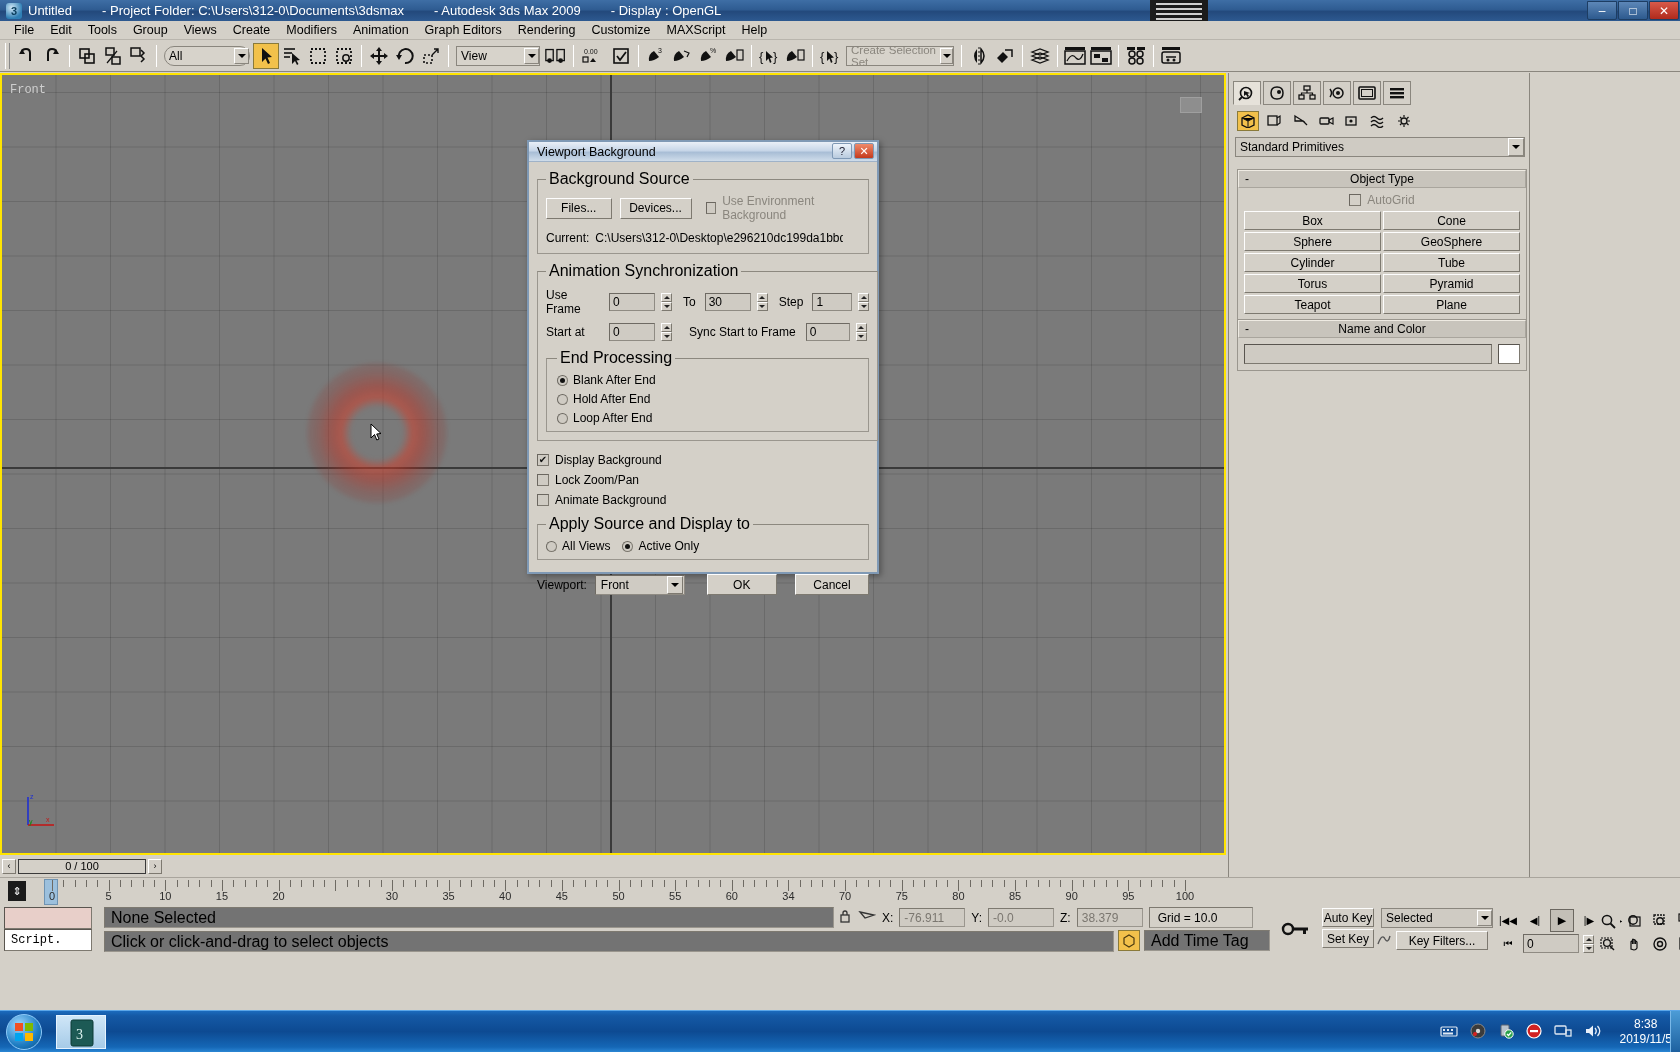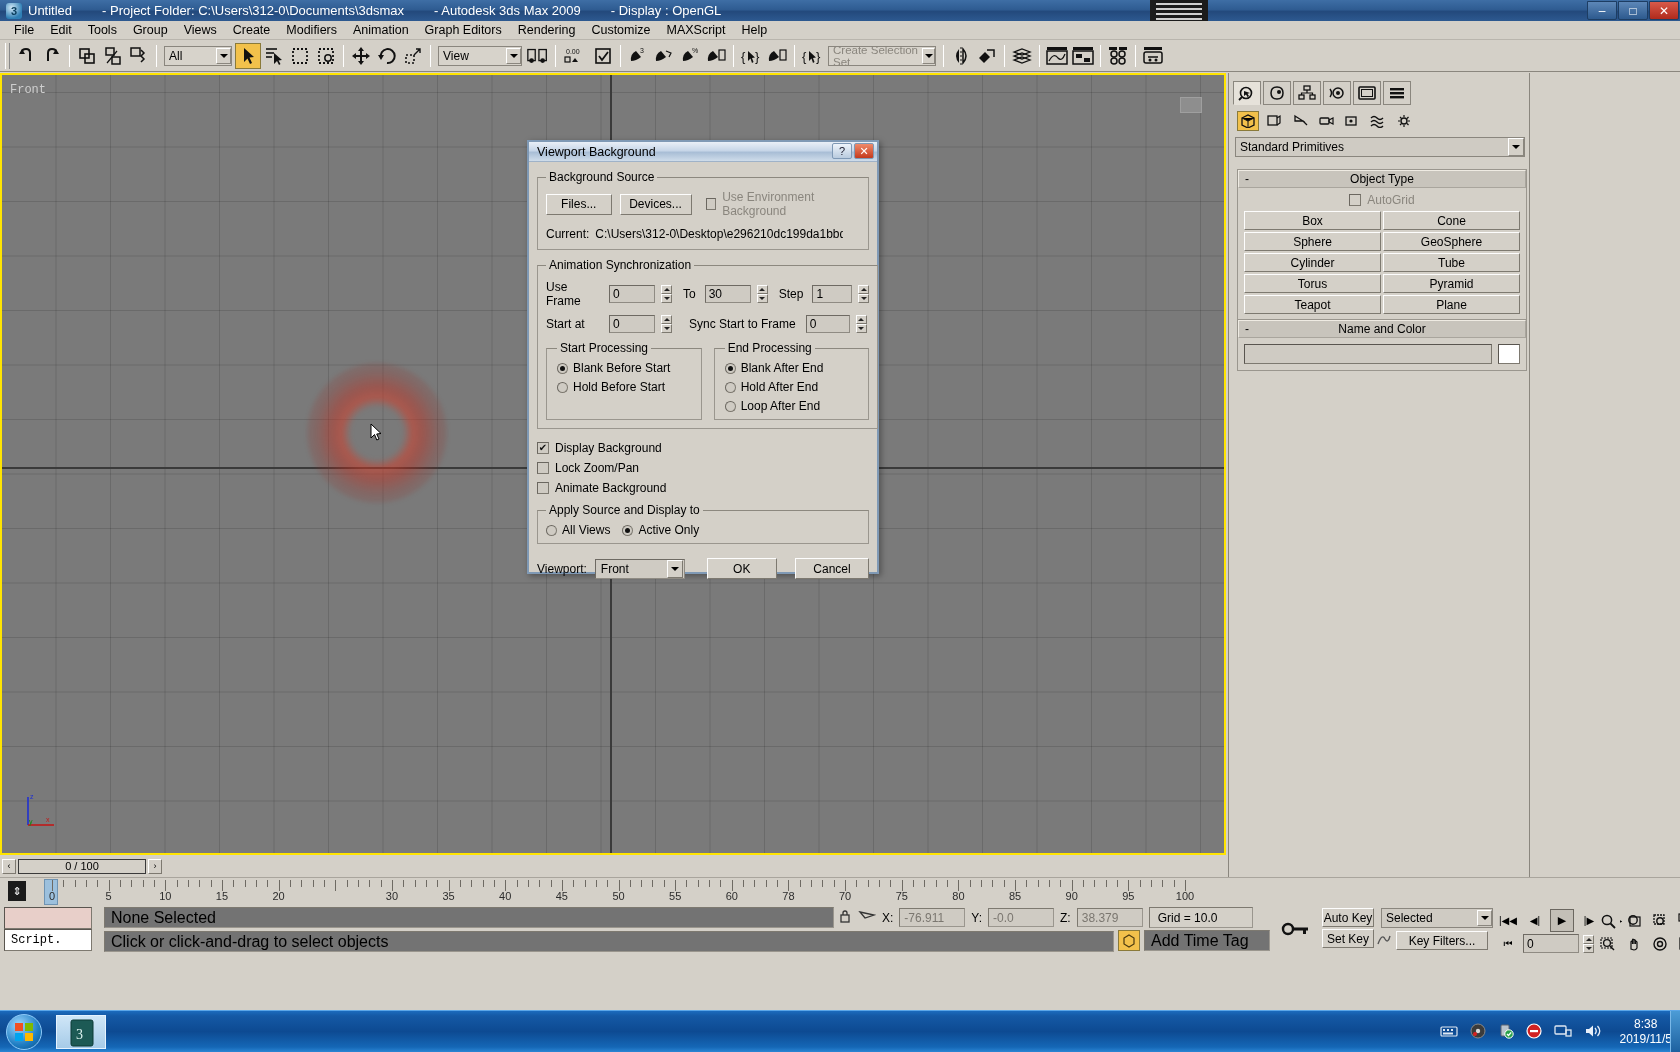--- a/index.html
+++ b/index.html
@@ -207,21 +207,21 @@
     border-bottom:1px solid #9fb2c8; position:relative;}
   .dlg-btns{ position:absolute; right:3px; top:1px; display:flex; gap:2px;}
   .dlg-b{ width:20px;height:16px; display:flex;align-items:center;justify-content:center;
     font-size:11px; border:1px solid #7f99b5; border-radius:2px;
     background:linear-gradient(180deg,#eef4fb,#b9cbde); color:#223;}
   .dlg-b.x{ background:linear-gradient(180deg,#ef8a6a,#c43a1d); color:#fff;}
   .dlg-body{ position:relative; padding:8px; }
 
   fieldset.grp{ border:1px solid #9a968e; border-top-color:#8c887f;
     margin:0 0 8px 0; padding:6px 8px 8px 8px; position:relative;}
-  fieldset.grp > legend{ font-size:12px; padding:0 3px;margin-top:24px; }
+  fieldset.grp > legend{ font-size:16px; padding:0 3px;margin-top:24px; }
   .row{ display:flex; align-items:center; }
   .btn{ background:#d4d0c8; border:1px solid #7d7970;
     border-top-color:#fdfdfd; border-left-color:#fdfdfd;
     height:21px; display:flex;align-items:center;justify-content:center;
     font-size:12px; padding:0 10px;}
   .num{ width:46px; height:18px; background:#cfcbc3;
     border:1px solid #8f8b83; border-top-color:#6e6a63; border-left-color:#6e6a63;
     font-size:12px; display:flex; align-items:center; padding-left:3px;}
   .spin{ width:11px; height:18px; margin-left:1px; display:flex; flex-direction:column;}
   .spin i{ flex:1; background:#d4d0c8; border:1px solid #7d7970;
@@ -324,21 +324,21 @@
         </svg>
       </div>
     <div class="tbtn">
       <svg width="20" height="20" viewBox="0 0 20 20">
           <rect x="2" y="2" width="9" height="8" fill="none" stroke="#111" stroke-width="1.5"></rect>
           <path d="M12 4 l3 3 l-3 3 l3 3 l-3 3" stroke="#111" stroke-width="1.5" fill="none"></path>
         </svg>
       </div>
     <div class="tsep"></div>
 
-    <div class="tcombo" style="width:68px;">
+    <div class="tcombo" style="width:86px;border-radius:10px;">
       <span>All</span>
       <span class="arw"></span>
     </div>
 
     <div class="tbtn active">
       <svg width="20" height="20" viewBox="0 0 20 20">
           <path d="M6 2 L6 16 L9.5 12.5 L12 18 L14 17 L11.5 11.5 L16 11 Z" fill="#111"></path>
         </svg>
       </div>
     <div class="tbtn">
@@ -793,21 +793,21 @@
         <div class="ticknum" style="left: 221.95px;">15</div>
         <div class="ticknum" style="left: 278.6px;">20</div>
         <div class="ticknum" style="left: 335.25px; margin-top: 20px;">25</div>
         <div class="ticknum" style="left: 391.9px;">30</div>
         <div class="ticknum" style="left: 448.55px;">35</div>
         <div class="ticknum" style="left: 505.2px;">40</div>
         <div class="ticknum" style="left: 561.85px;">45</div>
         <div class="ticknum" style="left: 618.5px;">50</div>
         <div class="ticknum" style="left: 675.15px;">55</div>
         <div class="ticknum" style="left: 731.8px;">60</div>
-        <div class="ticknum" style="left: 788.45px;">78</div>
+        <div class="ticknum" style="left: 788.45px;">34</div>
         <div class="ticknum" style="left: 845.1px;">70</div>
         <div class="ticknum" style="left: 901.75px;">75</div>
         <div class="ticknum" style="left: 958.4px;">80</div>
         <div class="ticknum" style="left: 1015.05px;">85</div>
         <div class="ticknum" style="left: 1071.7px;">90</div>
         <div class="ticknum" style="left: 1128.35px;">95</div>
         <div class="ticknum" style="left: 1185px;">100</div>
       </div>
   </div>
 
@@ -1009,32 +1009,20 @@
             </span>
           <span class="lbl" style="margin-left:12px;">Sync Start to Frame</span>
           <span class="num" style="margin-left:5px;width:44px;">0</span>
           <span class="spin">
               <i class="up"></i>
               <i class="dn"></i>
             </span>
         </div>
 
         <div class="row" style="gap:12px; margin-top:8px; align-items:stretch;">
-          <fieldset class="grp" style="flex:1;margin:0;padding:4px 8px 6px 10px;">
-            <legend>Start Processing</legend>
-            <div class="row" style="margin-top:2px;">
-              <span class="radio on"></span>
-              <span class="lbl">Blank Before Start</span>
-            </div>
-            <div class="row" style="margin-top:5px;">
-              <span class="radio"></span>
-              <span class="lbl">Hold Before Start</span>
-            </div>
-            <div style="height:16px;"></div>
-          </fieldset>
 
           <fieldset class="grp" style="flex:1;margin:0;padding:4px 8px 6px 10px;">
             <legend>End Processing</legend>
             <div class="row" style="margin-top:2px;">
               <span class="radio on"></span>
               <span class="lbl">Blank After End</span>
             </div>
             <div class="row" style="margin-top:5px;">
               <span class="radio"></span>
               <span class="lbl">Hold After End</span>

